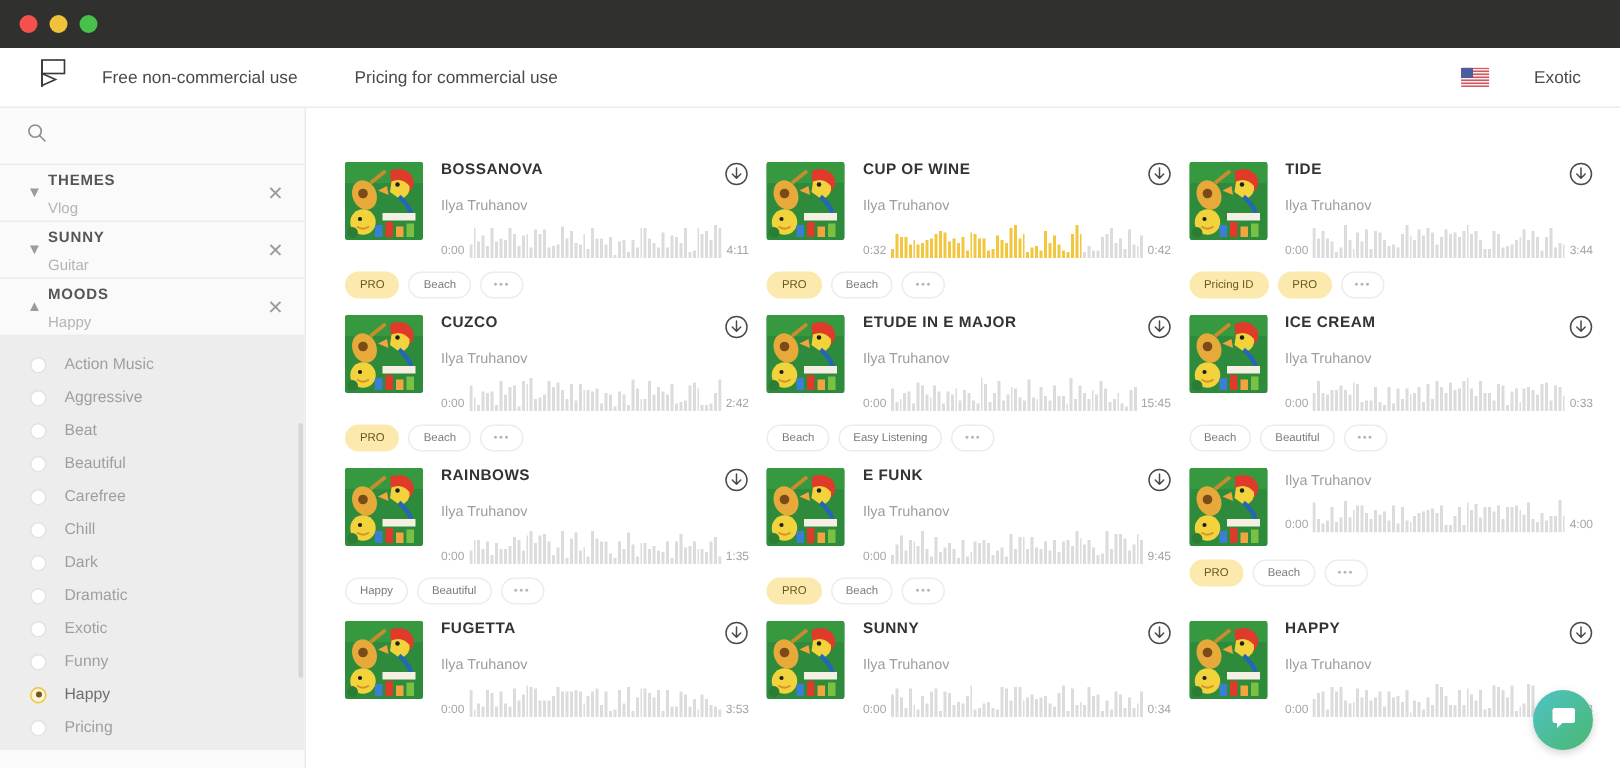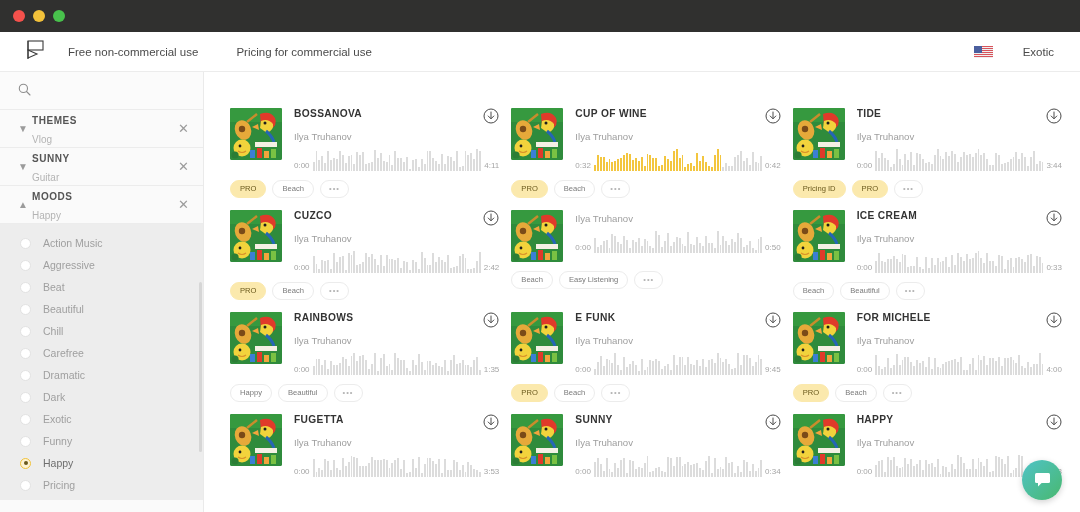--- a/index.html
+++ b/index.html
@@ -222,33 +222,33 @@
         <div class="mood-item">
           <span class="radio"></span>
           <span class="mood-label">Beat</span>
         </div>
         <div class="mood-item">
           <span class="radio"></span>
           <span class="mood-label">Beautiful</span>
         </div>
         <div class="mood-item">
           <span class="radio"></span>
-          <span class="mood-label">Chill</span>
+          <span class="mood-label">Carefree</span>
         </div>
         <div class="mood-item">
           <span class="radio"></span>
-          <span class="mood-label">Carefree</span>
+          <span class="mood-label">Chill</span>
+        </div>
+        <div class="mood-item">
+          <span class="radio"></span>
+          <span class="mood-label">Dark</span>
         </div>
         <div class="mood-item">
           <span class="radio"></span>
           <span class="mood-label">Dramatic</span>
-        </div>
-        <div class="mood-item">
-          <span class="radio"></span>
-          <span class="mood-label">Dark</span>
         </div>
         <div class="mood-item">
           <span class="radio"></span>
           <span class="mood-label">Exotic</span>
         </div>
         <div class="mood-item">
           <span class="radio"></span>
           <span class="mood-label">Funny</span>
         </div>
         <div class="mood-item sel">
@@ -699,20 +699,27 @@
                 <circle cx="10" cy="38" r="1.4" fill="#1d1d1d"></circle>
                 <path d="M8 43 Q12 46 16 43" stroke="#d8912a" stroke-width="1.2" fill="none"></path>
                 <rect x="20" y="42" width="5" height="8" fill="#3b7fd4"></rect>
                 <rect x="27" y="40" width="5" height="10" fill="#e03a2a"></rect>
                 <rect x="34" y="43" width="5" height="7" fill="#f2a53c"></rect>
                 <rect x="41" y="41" width="5" height="9" fill="#7ac143"></rect>
                 <rect x="25" y="34" width="22" height="5" fill="#f4f0e4"></rect>
                 <circle cx="5" cy="47" r="3.6" fill="#2b7d35"></circle>
               </svg></div>
             <div class="card-info">
+              <div class="title-row">
+                <span class="track-title">ETUDE IN E MAJOR</span>
+                <span class="dl"><svg width="16" height="16" viewBox="0 0 16 16">
+                    <circle cx="8" cy="8" r="7" fill="none" stroke="#4a4a4a" stroke-width="1"></circle>
+                    <path d="M8 4 L8 10.5 M5.2 8 L8 10.8 L10.8 8" fill="none" stroke="#4a4a4a" stroke-width="1" stroke-linecap="round" stroke-linejoin="round"></path>
+                  </svg></span>
+              </div>
               <div class="artist">Ilya Truhanov</div>
               <div class="wave-row">
                 <span class="t-cur">0:00</span>
                 <span class="wave">
                   <i class="" style="height:66%"></i>
                   <i class="" style="height:27%"></i>
                   <i class="" style="height:37%"></i>
                   <i class="" style="height:53%"></i>
                   <i class="" style="height:57%"></i>
                   <i class="" style="height:24%"></i>
@@ -762,21 +769,21 @@
                   <i class="" style="height:91%"></i>
                   <i class="" style="height:69%"></i>
                   <i class="" style="height:29%"></i>
                   <i class="" style="height:35%"></i>
                   <i class="" style="height:53%"></i>
                   <i class="" style="height:25%"></i>
                   <i class="" style="height:12%"></i>
                   <i class="" style="height:64%"></i>
                   <i class="" style="height:71%"></i>
                 </span>
-                <span class="t-dur">0:50</span>
+                <span class="t-dur">15:45</span>
               </div>
             </div>
           </div>
           <div class="tags">
             <span class="tag">Beach</span>
             <span class="tag">Easy Listening</span>
             <span class="tag more">•••</span>
           </div>
         </div>
         <div class="card">
@@ -1108,27 +1115,20 @@
                 <circle cx="10" cy="38" r="1.4" fill="#1d1d1d"></circle>
                 <path d="M8 43 Q12 46 16 43" stroke="#d8912a" stroke-width="1.2" fill="none"></path>
                 <rect x="20" y="42" width="5" height="8" fill="#3b7fd4"></rect>
                 <rect x="27" y="40" width="5" height="10" fill="#e03a2a"></rect>
                 <rect x="34" y="43" width="5" height="7" fill="#f2a53c"></rect>
                 <rect x="41" y="41" width="5" height="9" fill="#7ac143"></rect>
                 <rect x="25" y="34" width="22" height="5" fill="#f4f0e4"></rect>
                 <circle cx="5" cy="47" r="3.6" fill="#2b7d35"></circle>
               </svg></div>
             <div class="card-info">
-              <div class="title-row">
-                <span class="track-title">FOR MICHELE</span>
-                <span class="dl"><svg width="16" height="16" viewBox="0 0 16 16">
-                    <circle cx="8" cy="8" r="7" fill="none" stroke="#4a4a4a" stroke-width="1"></circle>
-                    <path d="M8 4 L8 10.5 M5.2 8 L8 10.8 L10.8 8" fill="none" stroke="#4a4a4a" stroke-width="1" stroke-linecap="round" stroke-linejoin="round"></path>
-                  </svg></span>
-              </div>
               <div class="artist">Ilya Truhanov</div>
               <div class="wave-row">
                 <span class="t-cur">0:00</span>
                 <span class="wave">
                   <i class="" style="height:93%"></i>
                   <i class="" style="height:41%"></i>
                   <i class="" style="height:26%"></i>
                   <i class="" style="height:36%"></i>
                   <i class="" style="height:77%"></i>
                   <i class="" style="height:33%"></i>

